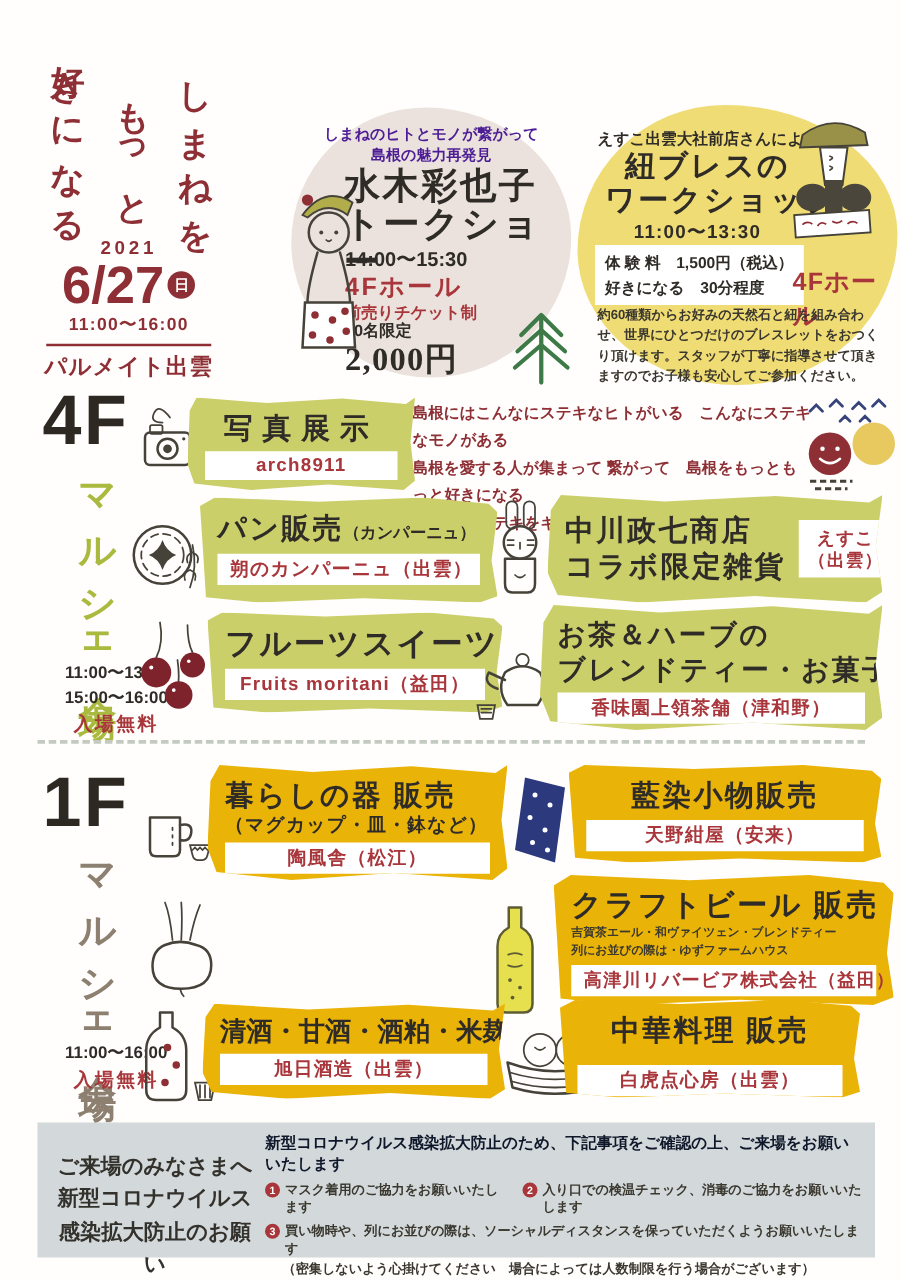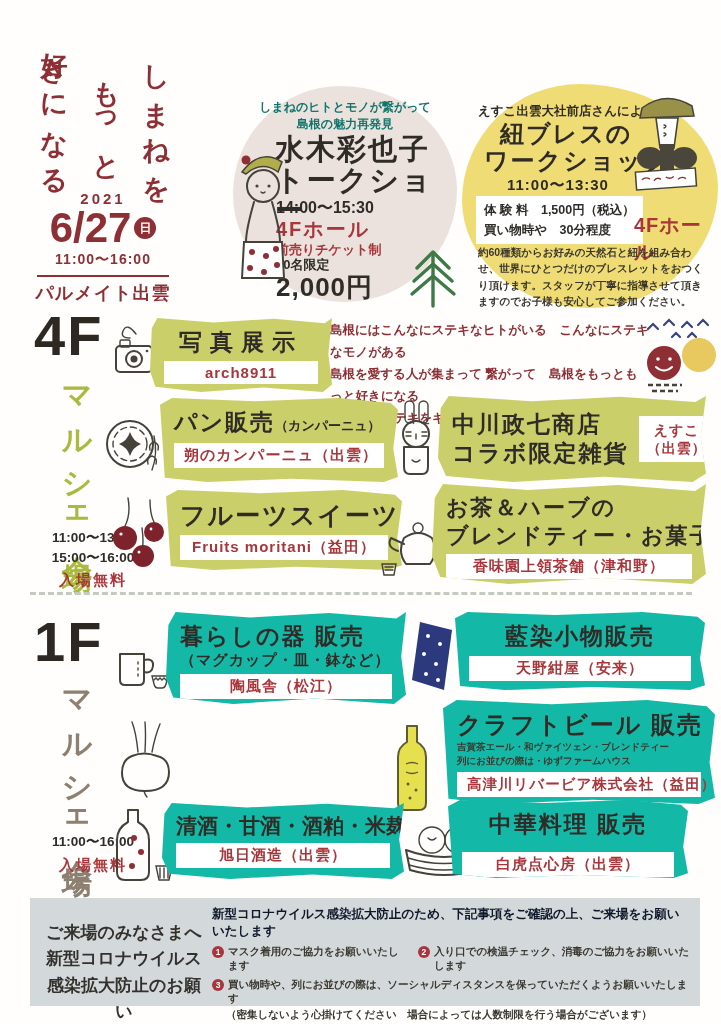--- a/index.html
+++ b/index.html
@@ -16,47 +16,47 @@
   .title-col { font-size:27px; font-weight:700; letter-spacing:6px; color:#8e2f35; }
   .date-wrap { width:140px; text-align:center; color:#8e2f35; }
   .date-year { font-size:15px; font-weight:700; letter-spacing:3px; }
   .date-main { font-size:42px; font-weight:700; line-height:1; display:flex; align-items:center; justify-content:center; gap:3px; }
   .day-circle { width:22px; height:22px; border-radius:50%; background:#8e2f35; color:#fff; font-size:12px; font-weight:700; display:flex; align-items:center; justify-content:center; }
   .date-time { font-size:14px; font-weight:700; margin-top:2px; letter-spacing:1px; }
   .date-rule { border-top:2px solid #8e2f35; margin:6px 4px 4px 4px; }
   .date-venue { font-size:18px; font-weight:700; letter-spacing:1px; }
 
   .talk-circle { left:233px; top:86px; width:224px; height:216px; background:#ebe2dd; border-radius:48% 52% 50% 50% / 50% 48% 52% 50%; }
-  .talk-catch { width:100%; text-align:center; font-size:12px; font-weight:700; color:#0f766e; }
+  .talk-catch { width:100%; text-align:center; font-size:12px; font-weight:700; color:#4c1d95; }
   .talk-title { font-size:29px; font-weight:700; letter-spacing:2px; color:#2f2c28; line-height:1.05; }
   .talk-time { font-size:16px; font-weight:700; }
   .talk-hall { font-size:20px; font-weight:700; color:#a8363b; letter-spacing:2px; }
   .talk-ticket { font-size:13px; font-weight:700; color:#a8363b; }
   .talk-limit { font-size:13px; font-weight:700; }
-  .talk-price { font-size:26px; font-weight:700; letter-spacing:1px; }
+  .talk-price { font-size:26px; font-weight:700; letter-spacing:1px;font-family:Liberation Serif, serif; }
 
   .ws-blob { left:462px; top:84px; width:256px; height:224px; background:#f0dc74; border-radius:46% 54% 50% 50% / 52% 46% 54% 48%; }
   .ws-by { font-size:12.5px; font-weight:700; }
   .ws-title { font-size:24px; font-weight:700; letter-spacing:2px; line-height:1.2; }
   .ws-time { font-size:15px; font-weight:700; letter-spacing:1px; }
   .ws-box { background:#fff; padding:4px 8px; font-size:12.5px; font-weight:700; line-height:1.6; }
   .ws-hall { font-size:20px; font-weight:700; color:#a8363b; letter-spacing:1px; }
   .ws-desc { font-size:10.5px; font-weight:700; line-height:1.55; color:#3a372f; }
 
   
   .floor-label { font-size:56px; font-weight:700; color:#2e2822; line-height:1; letter-spacing:2px; }
   .floor-name { font-size:30px; font-weight:700; letter-spacing:7px; }
   .floor-name.green { color:#a9ba3e; }
   .floor-name.taupe { color:#8d8070; }
   .floor-times { width:130px; text-align:center; font-size:13.5px; font-weight:700; color:#2f2c28; line-height:1.45; }
   .floor-free { font-size:15px; font-weight:700; color:#a8363b; letter-spacing:2px; margin-top:2px; }
 
   .tape { padding:10px 14px; }
   .tape.green { background:#cbcf6a; }
-  .tape.taupe { background:#14b8a6; }
+  .tape.taupe { background:#eab308; }
   .t-a { clip-path:polygon(1% 14%, 4% 0%, 35% 6%, 68% 1%, 96% 7%, 100% 0%, 98% 48%, 100% 90%, 95% 100%, 62% 94%, 28% 100%, 3% 93%, 0% 72%); }
   .t-b { clip-path:polygon(0% 8%, 5% 0%, 40% 4%, 75% 0%, 97% 6%, 100% 14%, 98% 60%, 100% 94%, 94% 100%, 55% 96%, 20% 100%, 2% 95%, 1% 50%); }
   .item-title { font-size:23px; font-weight:700; letter-spacing:2px; color:#2f2c28; line-height:1.25; white-space:nowrap; }
   .item-note { font-size:13px; font-weight:700; letter-spacing:0; }
   .item-note-line { font-size:15px; font-weight:700; color:#2f2c28; letter-spacing:1px; }
   .item-small { font-size:9.5px; font-weight:700; color:#3c392f; line-height:1.5; white-space:nowrap; }
   .vbox { background:#fff; color:#a8363b; font-weight:700; font-size:15px; text-align:center; padding:3px 10px; letter-spacing:1px; white-space:nowrap; }
   .intro { font-size:12.5px; font-weight:700; color:#8e2f35; line-height:1.75; }
 
   .divider { border-top:3px dashed #c3cbc0; }
@@ -132,21 +132,21 @@
     </g>
   </svg>
 
   <div class="abs ws-blob">
     <div class="abs ws-by" style="left:16px; top:19px;">えすこ出雲大社前店さんによる</div>
     <div class="abs ws-title" style="left:38px; top:36px;">紐ブレスの</div>
     <div class="abs ws-title" style="left:22px; top:63px;">ワークショップ</div>
     <div class="abs ws-time" style="left:45px; top:92px;">11:00〜13:30</div>
     <div class="abs ws-box" style="left:14px; top:112px;">
       <div>体 験 料　1,500円（税込）</div>
-      <div>買い物時や　30分程度</div>
+      <div>好きになる　30分程度</div>
     </div>
     <div class="abs ws-hall" style="left:172px; top:128px;">4Fホール</div>
     <div class="abs ws-desc" style="left:16px; top:160px; width:226px;">約60種類からお好みの天然石と紐を組み合わせ、世界にひとつだけのブレスレットをおつくり頂けます。スタッフが丁寧に指導させて頂きますのでお子様も安心してご参加ください。</div>
 
     <svg class="abs" style="left:158px; top:8px;" width="92" height="104" viewBox="0 0 92 104">
       <path d="M22 16 Q46 -2 72 14 L74 24 L20 26 Z" fill="#9a9148" stroke="#45423a" stroke-width="1.5"></path>
       <path d="M36 26 L58 26 L54 56 L40 56 Z" fill="#fff" stroke="#45423a" stroke-width="1.6"></path>
       <path d="M44 33 q4 1 0 3 M44 41 q4 1 0 3" class="sk-thin"></path>
       <ellipse cx="30" cy="66" rx="13" ry="11" fill="#4a463c"></ellipse>
       <ellipse cx="64" cy="66" rx="13" ry="11" fill="#4a463c"></ellipse>

